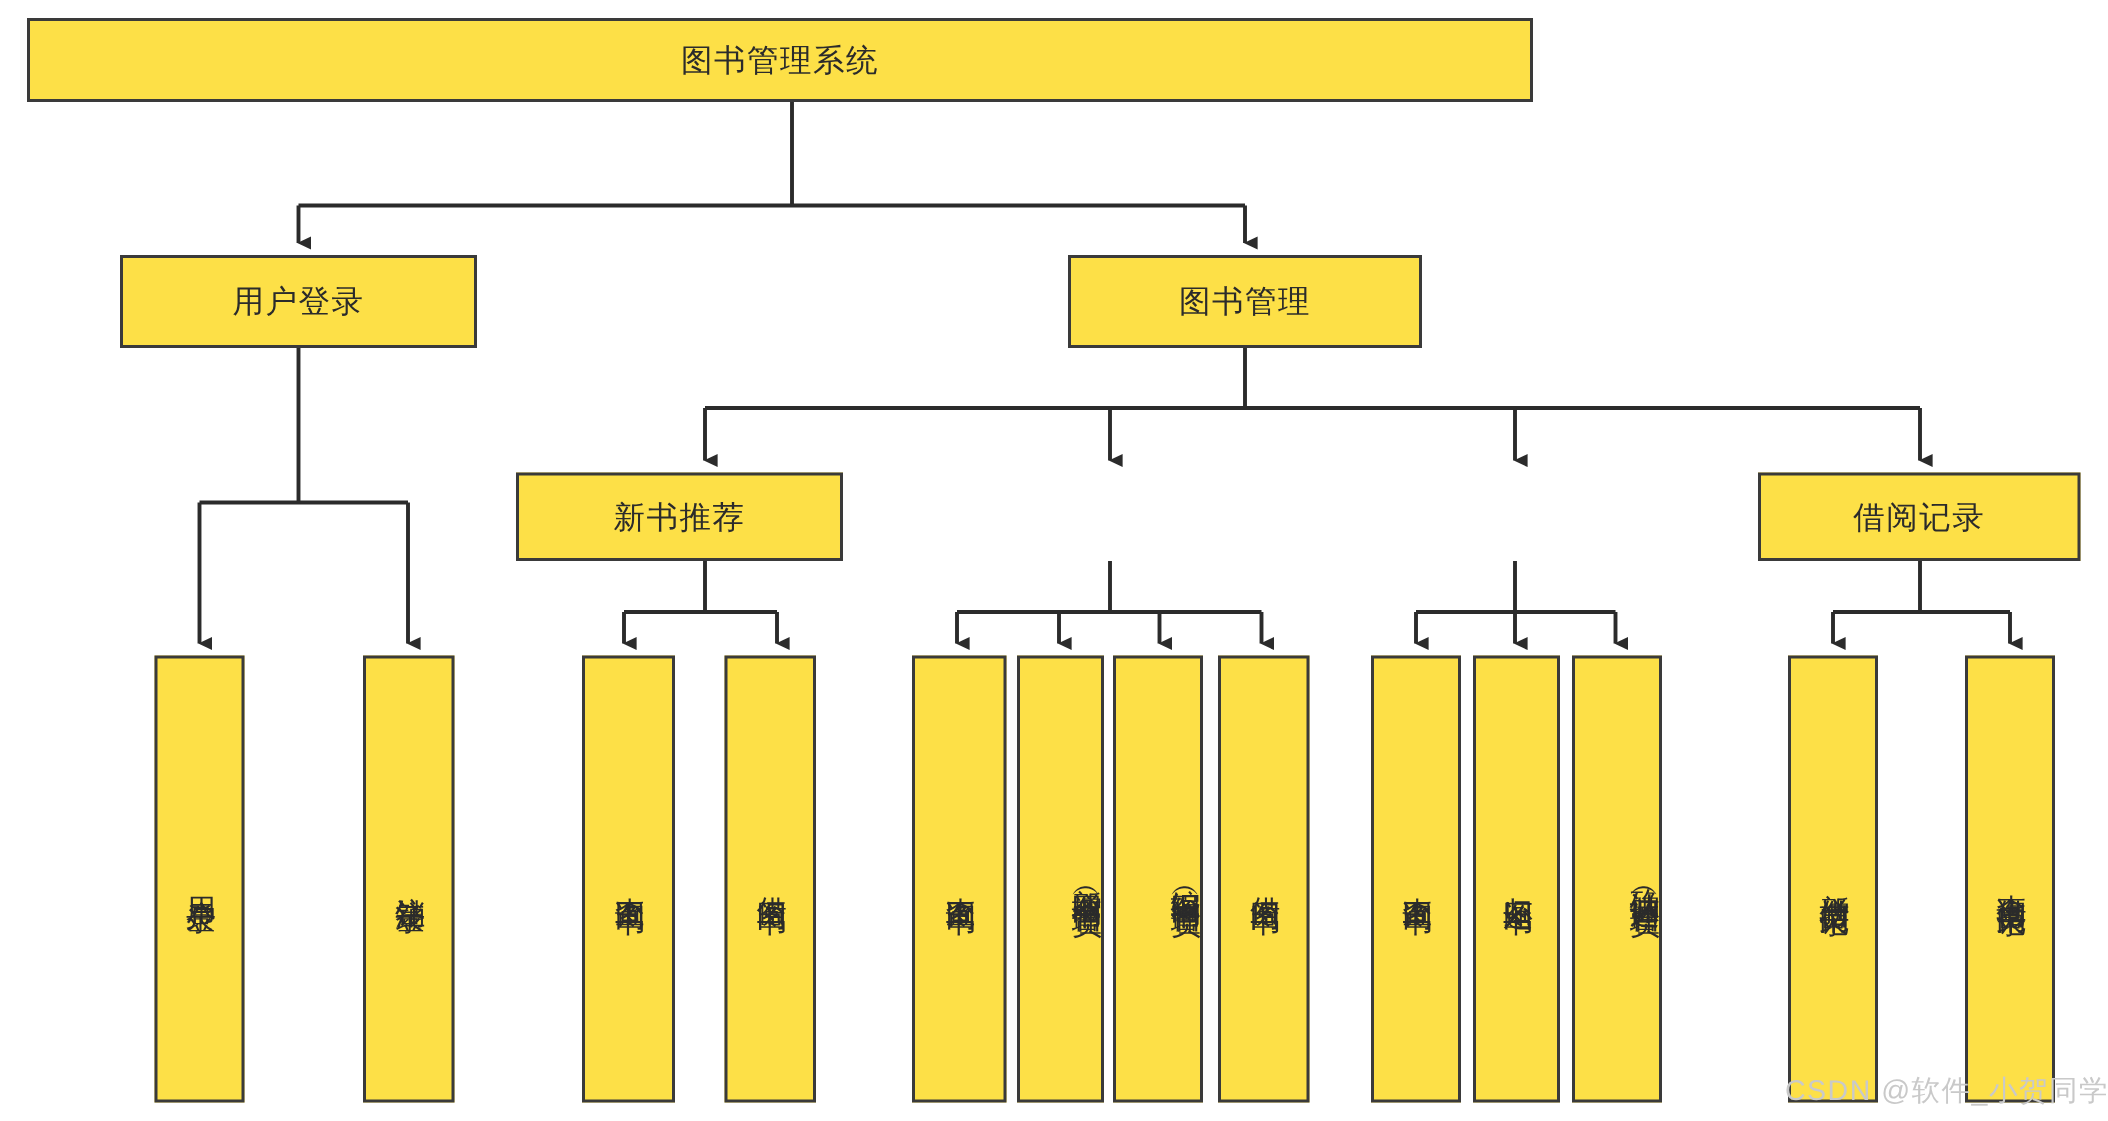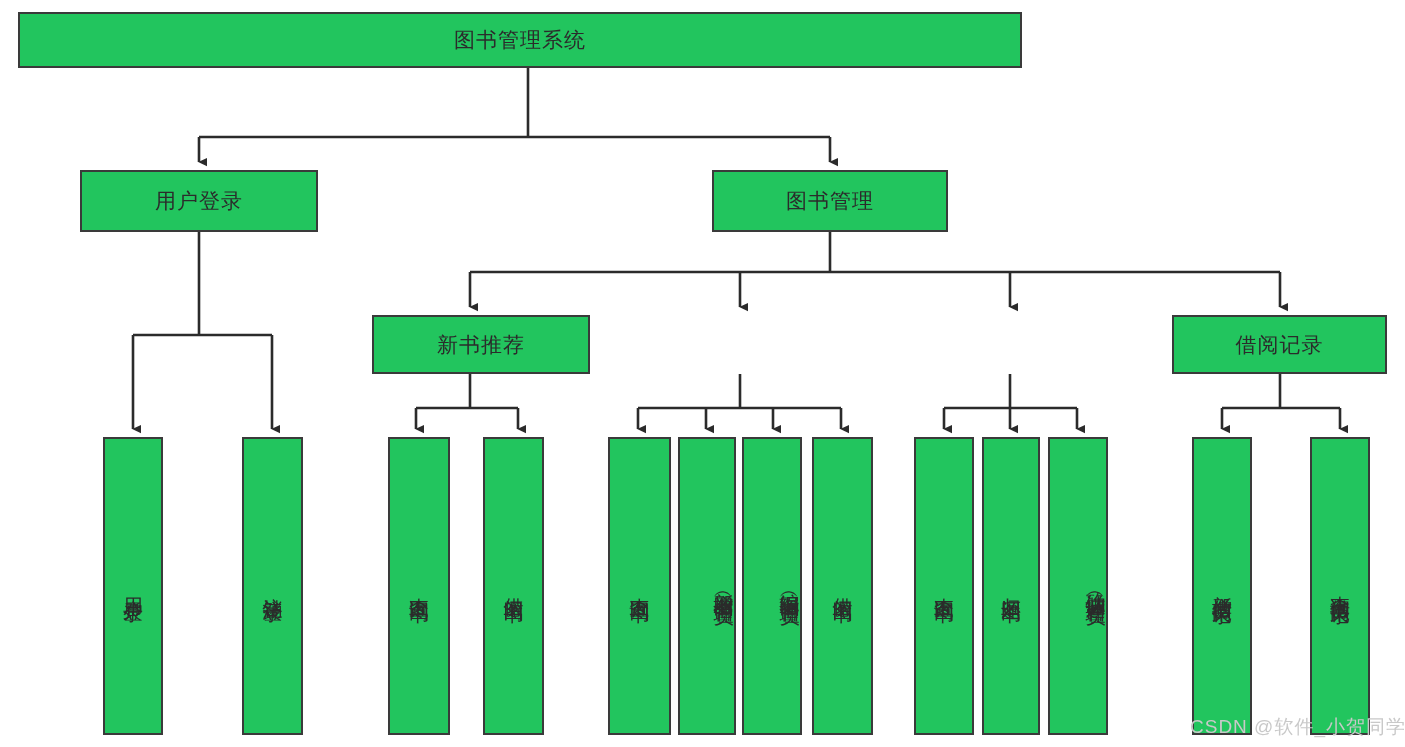--- a/index.html
+++ b/index.html
@@ -23,21 +23,21 @@
     position: absolute;
     left: 0;
     top: 0;
     width: 1405px;
     height: 747px;
     pointer-events: none;
   }
   .node {
     position: absolute;
     box-sizing: border-box;
-    background: #22c55e;
+    background: #fde047;
     border: 2.5px solid #3a3a3a;
     display: flex;
     align-items: center;
     justify-content: center;
     color: #2b2b2b;
   }
   .node.horizontal {
     font-size: 21px;
     letter-spacing: 1px;
   }
@@ -127,21 +127,21 @@
     <span class="label">图书管理系统</span>
   </div>
 
   <div class="node horizontal" style="left:80px; top:170px; width:238px; height:62px;">
     <span class="label">用户登录</span>
   </div>
   <div class="node horizontal" style="left:712px; top:170px; width:236px; height:62px;font-family:Liberation Mono, monospace;">
     <span class="label">图书管理</span>
   </div>
 
-  <div class="node horizontal" style="left:372px; top:315px; width:218px; height:59px;">
+  <div class="node horizontal" style="left:344px; top:315px; width:218px; height:59px;">
     <span class="label">新书推荐</span>
   </div>
   <div class="node horizontal" style="left:1172px; top:315px; width:215px; height:59px;">
     <span class="label">借阅记录</span>
   </div>
 
   <div class="node vertical" style="left:103px; top:437px; width:60px; height:298px;">
     <span class="label">用户登录</span>
   </div>
   <div class="node vertical" style="left:242px; top:437px; width:61px; height:298px;">

